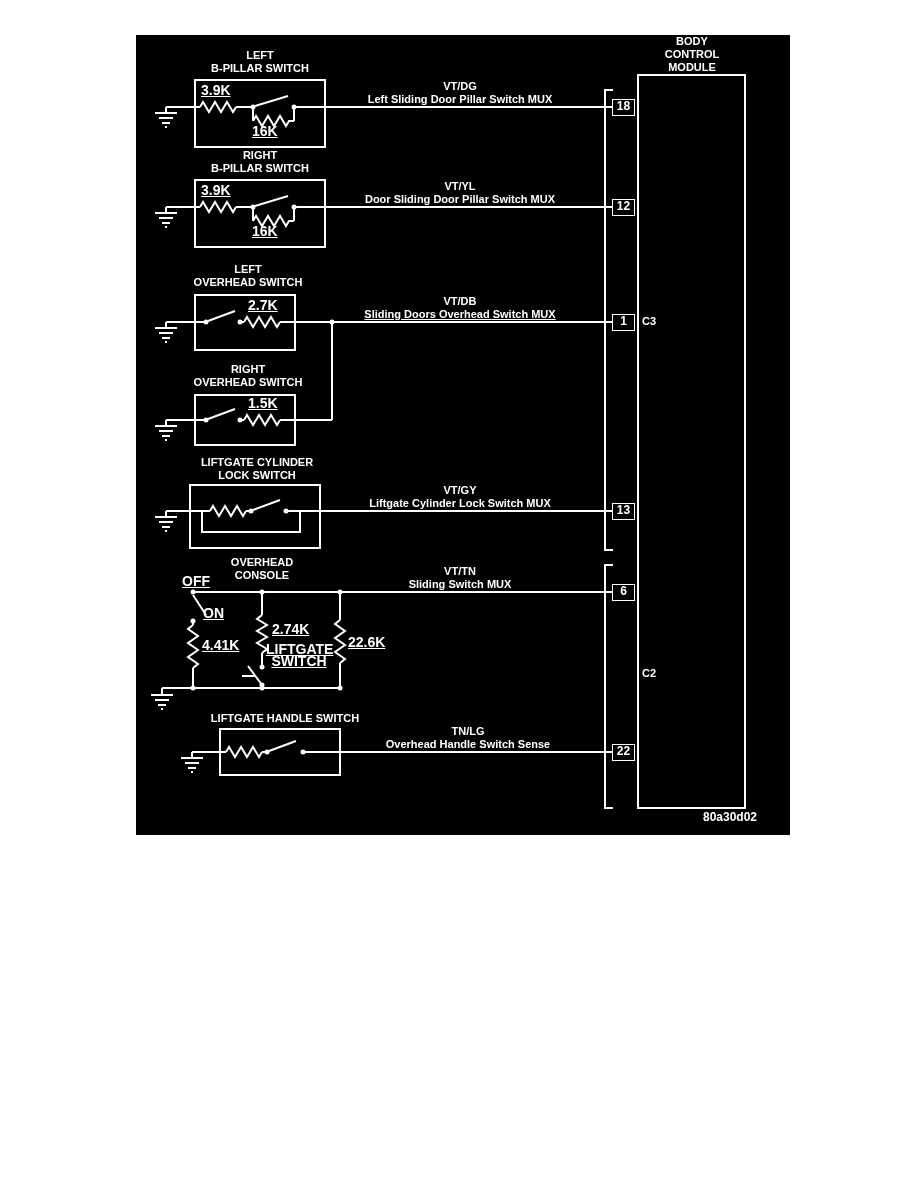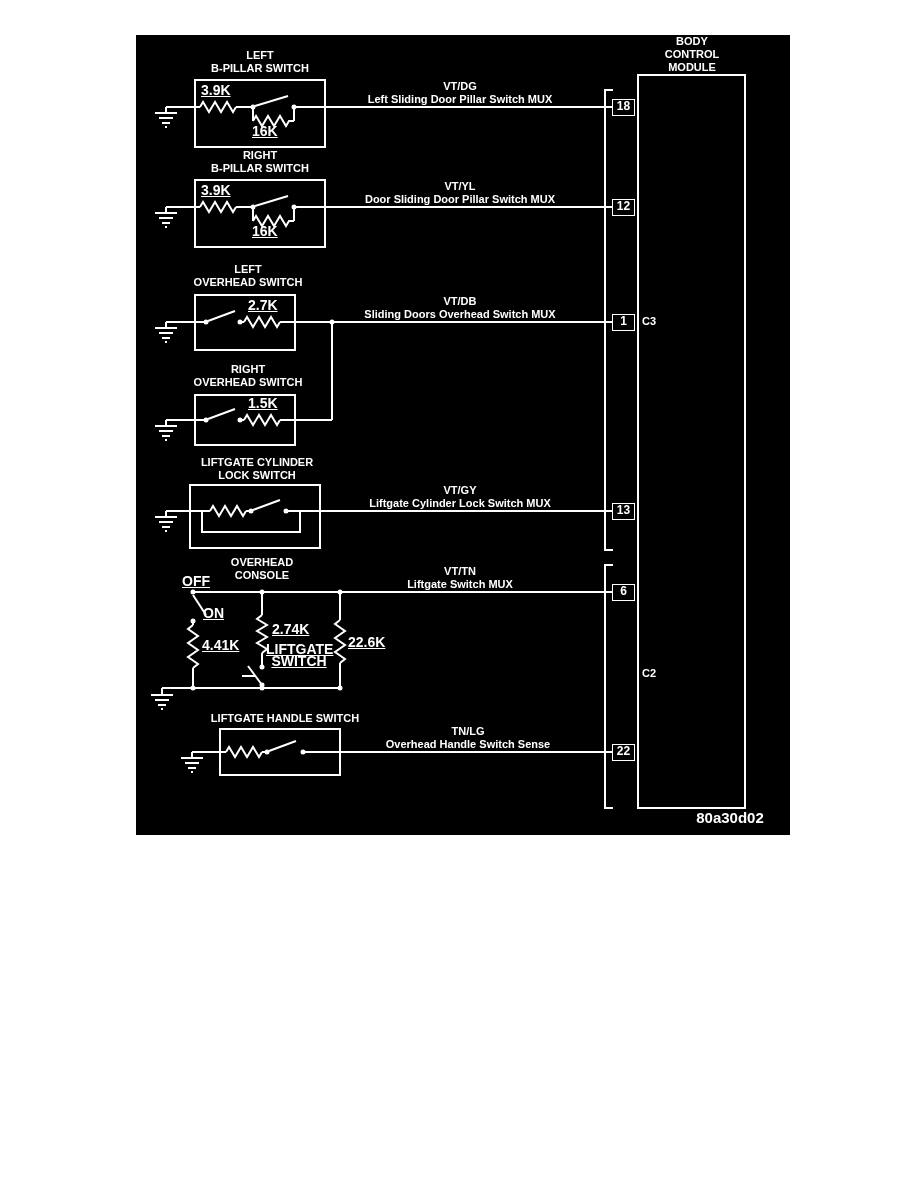--- a/index.html
+++ b/index.html
@@ -8,21 +8,21 @@
   .panel { position:absolute; left:136px; top:35px; width:654px; height:800px;
            background:#000; overflow:hidden; }
   .panel svg { position:absolute; left:0; top:0; }
   .lbl { position:absolute; color:#fff; font-weight:bold; font-size:11px;
          line-height:13px; text-align:center; white-space:pre-line; }
   .sm  { font-size:14px; line-height:12px;text-decoration:underline; }
   .pin { position:absolute; left:476px; width:23px; height:17px;
          box-sizing:border-box; border:1.5px solid #fff; background:#000;
          color:#fff; font-weight:bold; font-size:12px; line-height:13px;
          text-align:center; }
-  .figid { font-size:15px; }
+  .figid { font-size:12px; }
 </style>
 </head>
 <body>
 
 <div class="page">
   <div class="panel">
 
     <svg width="654" height="800" viewBox="0 0 654 800" stroke="#fff" stroke-width="2" fill="none">
 
       <g>
@@ -164,42 +164,42 @@
 B-PILLAR SWITCH</div>
     <div class="lbl sm" style="left:65px; top:149px;">3.9K</div>
     <div class="lbl sm" style="left:116px; top:190px;">16K</div>
     <div class="lbl" style="left:194px; top:145px; width:260px;">VT/YL</div>
     <div class="lbl" style="left:194px; top:158px; width:260px;">Door Sliding Door Pillar Switch MUX</div>
 
     <div class="lbl" style="left:42px; top:228px; width:140px;">LEFT
 OVERHEAD SWITCH</div>
     <div class="lbl sm" style="left:112px; top:264px;">2.7K</div>
     <div class="lbl" style="left:194px; top:260px; width:260px;">VT/DB</div>
-    <div class="lbl" style="left:194px; top:273px; width:260px;">Sliding Doors Overhead Switch MUX</div>
+    <div class="lbl" style="left:194px; top:273px; width:260px;text-decoration:underline;">Sliding Doors Overhead Switch MUX</div>
 
     <div class="lbl" style="left:42px; top:328px; width:140px;">RIGHT
 OVERHEAD SWITCH</div>
     <div class="lbl sm" style="left:112px; top:362px;">1.5K</div>
 
     <div class="lbl" style="left:51px; top:421px; width:140px;">LIFTGATE CYLINDER
 LOCK SWITCH</div>
     <div class="lbl" style="left:194px; top:449px; width:260px;">VT/GY</div>
     <div class="lbl" style="left:194px; top:462px; width:260px;">Liftgate Cylinder Lock Switch MUX</div>
 
     <div class="lbl" style="left:56px; top:521px; width:140px;">OVERHEAD
 CONSOLE</div>
     <div class="lbl sm" style="left:46px; top:540px;">OFF</div>
     <div class="lbl sm" style="left:67px; top:572px;">ON</div>
     <div class="lbl sm" style="left:66px; top:604px;">4.41K</div>
     <div class="lbl sm" style="left:136px; top:588px;">2.74K</div>
     <div class="lbl sm" style="left:212px; top:601px;">22.6K</div>
     <div class="lbl sm" style="left:130px; top:608px; width:66px;">LIFTGATE
 SWITCH</div>
     <div class="lbl" style="left:194px; top:530px; width:260px;">VT/TN</div>
-    <div class="lbl" style="left:194px; top:543px; width:260px;">Liftgate Switch MUX</div>
+    <div class="lbl" style="left:194px; top:543px; width:260px;">Sliding Switch MUX</div>
 
     <div class="lbl" style="left:49px; top:677px; width:200px;">LIFTGATE HANDLE SWITCH</div>
     <div class="lbl" style="left:202px; top:690px; width:260px;">TN/LG</div>
     <div class="lbl" style="left:202px; top:703px; width:260px;">Overhead Handle Switch Sense</div>
 
     <div class="lbl figid" style="left:549px; top:776px; width:90px;">80a30d02</div>
 
   </div>
 </div>
 

